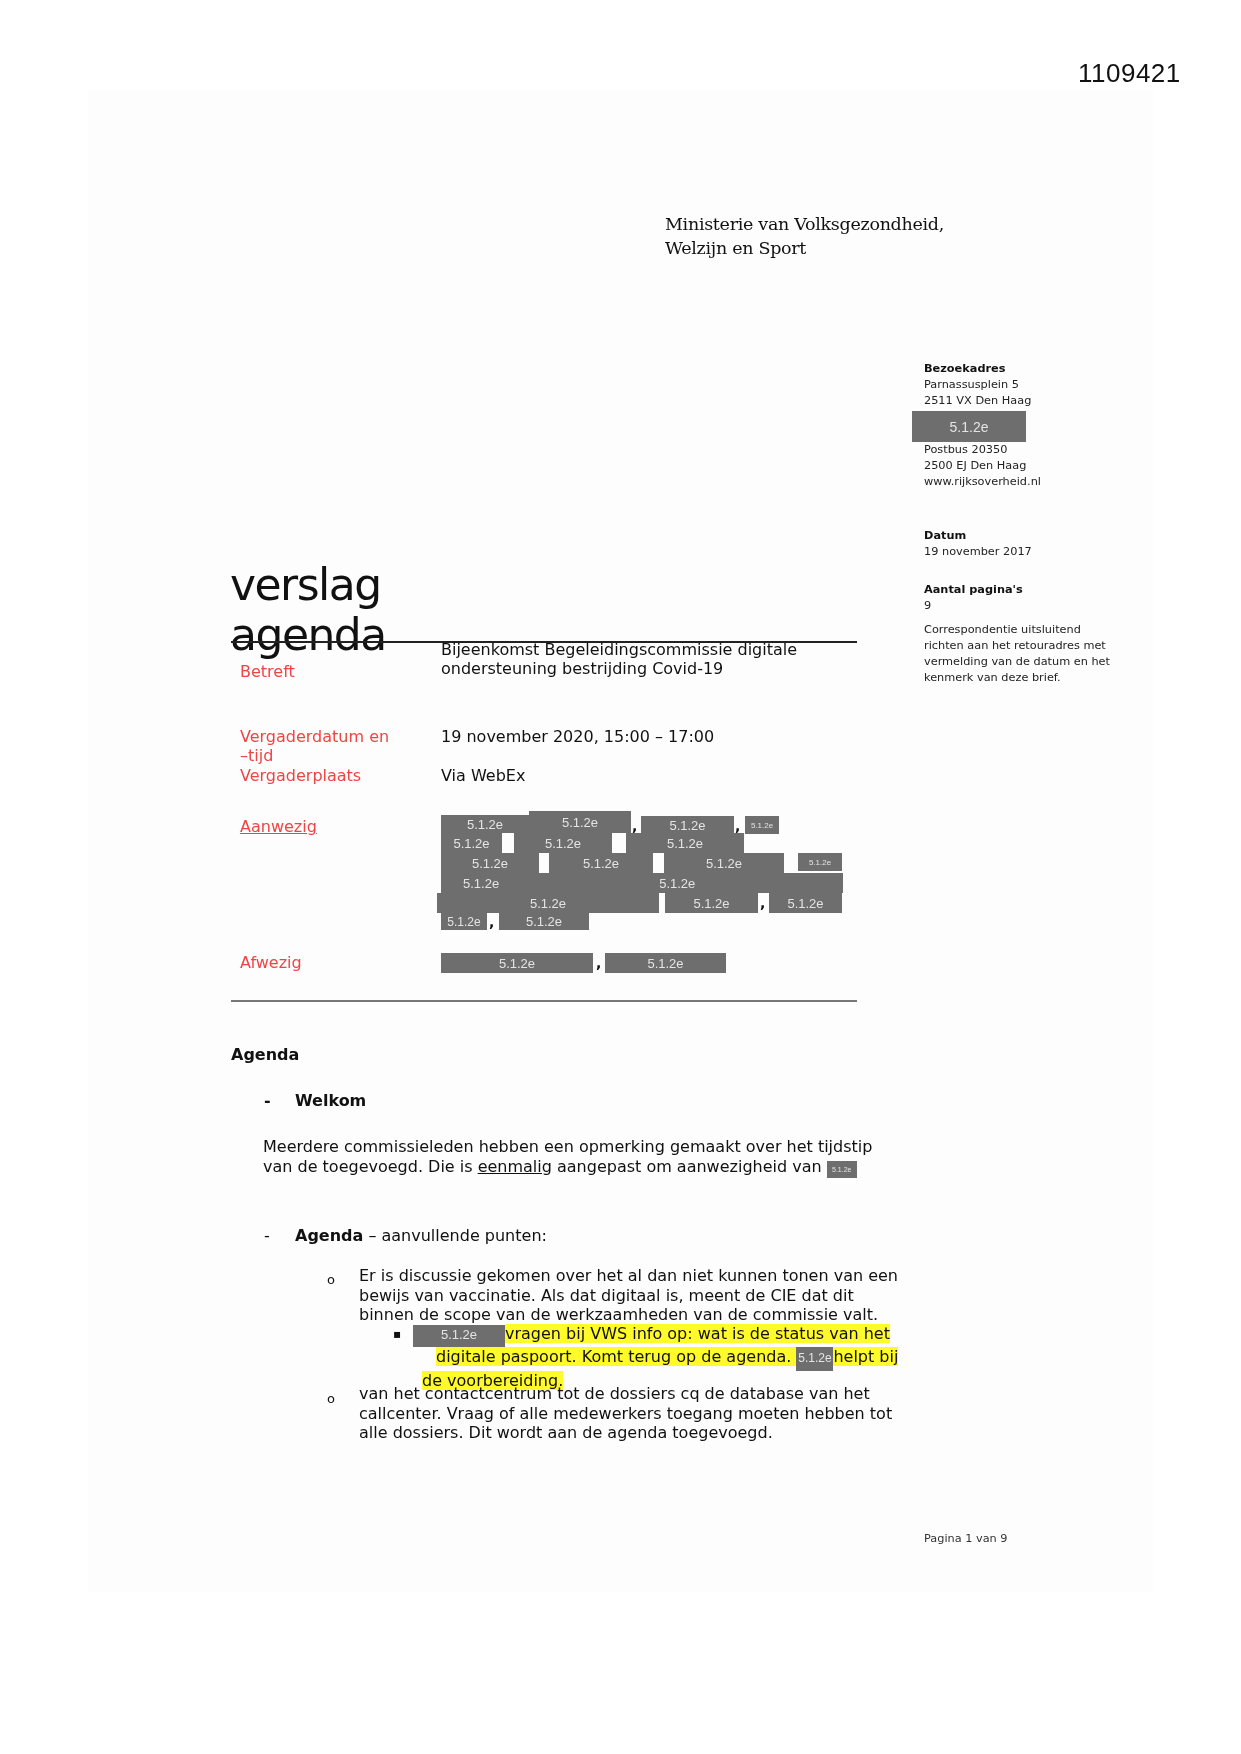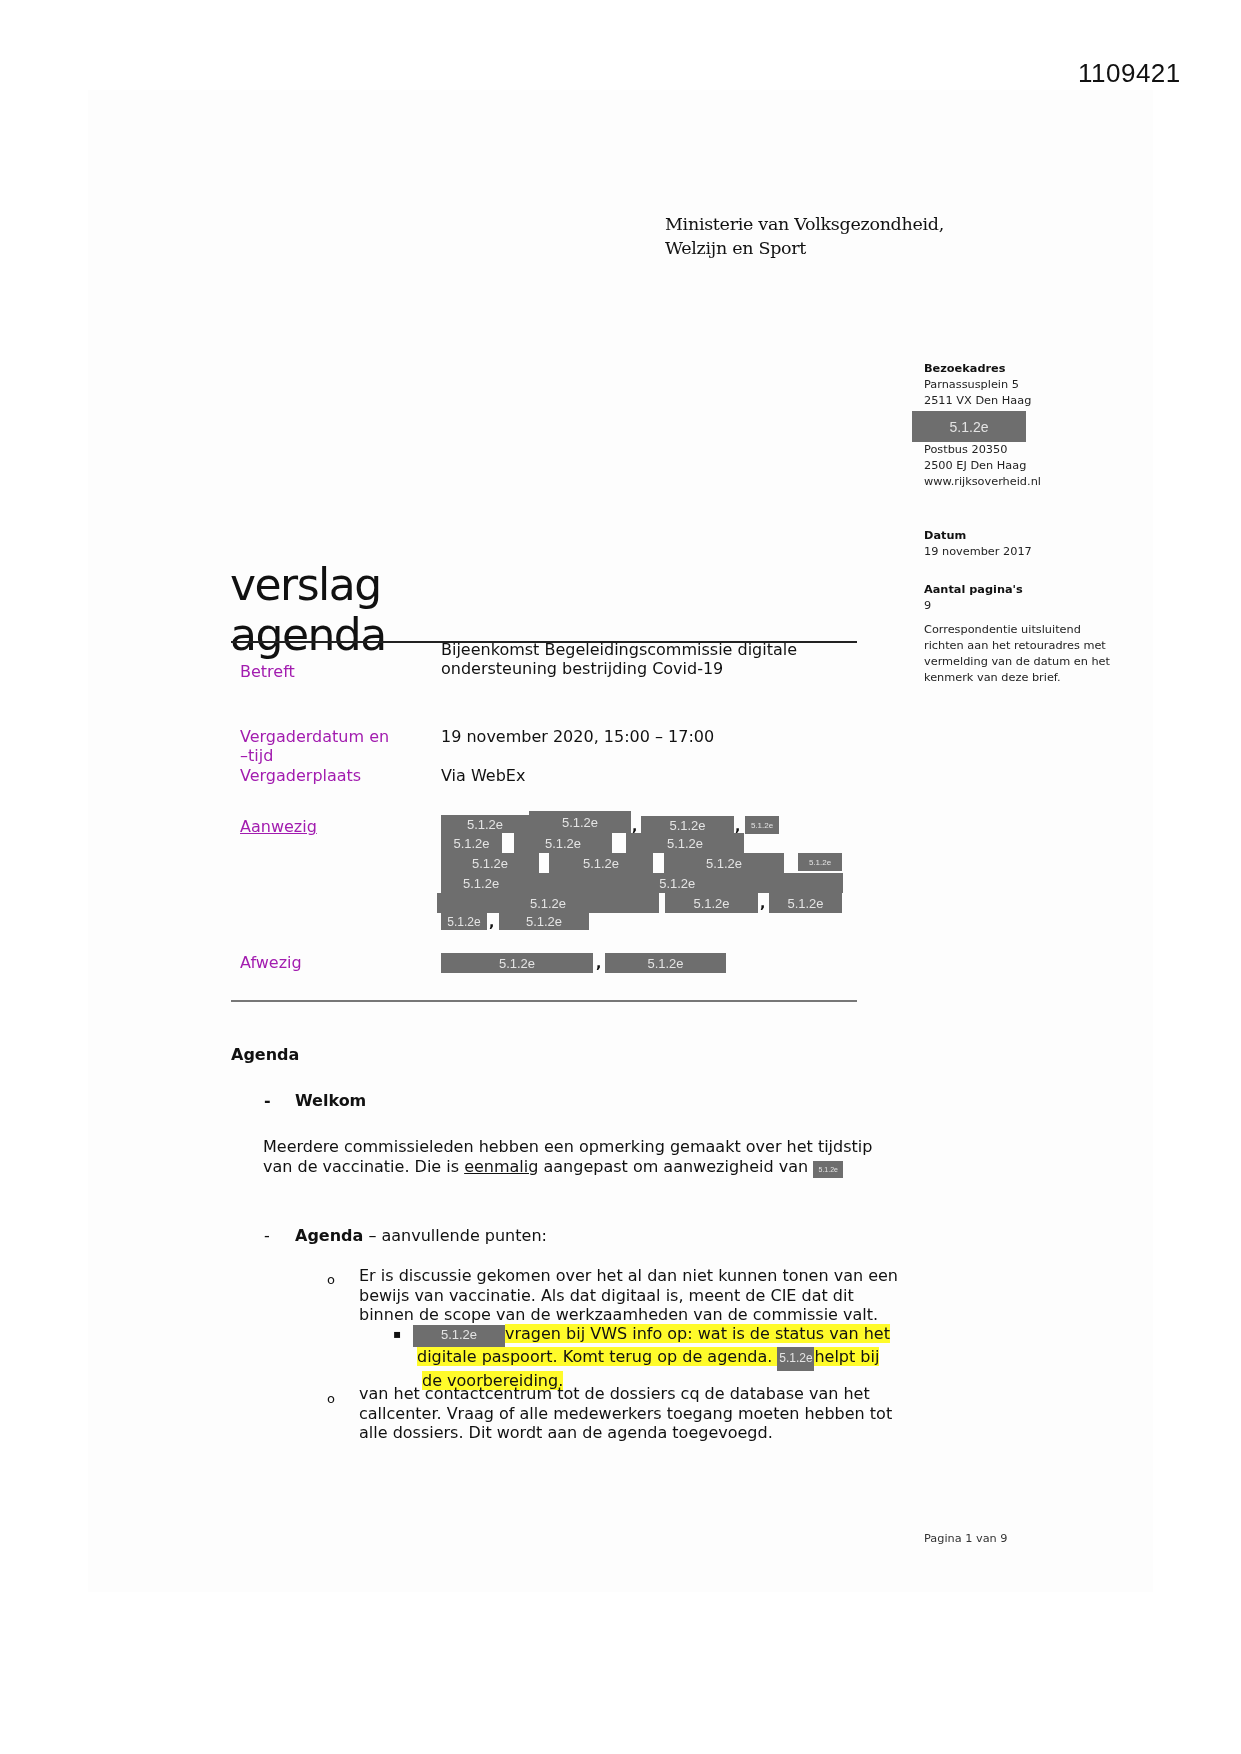--- a/index.html
+++ b/index.html
@@ -9,21 +9,21 @@
             font-size:26px; color:#111; letter-spacing:0.5px; }
   .page { position:absolute; left:88px; top:90px; width:1065px; height:1502px; background:#fdfdfd; }
   .abs { position:absolute; }
   .ministry { left:665px; top:212px; font-family:"DejaVu Serif", serif; font-size:17.5px; line-height:24px; color:#111; letter-spacing:-0.3px; }
   .side { left:924px; font-size:11.3px; line-height:16px; color:#222; }
   .side .hd { font-weight:bold; color:#111; }
   .redact { background:#6e6e6e; color:#e4e4e4; font-family:"Liberation Sans", sans-serif;
             display:flex; align-items:center; justify-content:center; font-size:13px; position:absolute; }
   .title { left:230px; font-family:"DejaVu Sans", sans-serif; font-size:44px; line-height:50px; color:#111; letter-spacing:-1.5px; }
   .rule { position:absolute; left:231px; width:626px; height:2px; background:#222; }
-  .lbl { font-size:16px; color:#a21caf; line-height:19px; }
+  .lbl { font-size:16px; color:#ef4444; line-height:19px; }
   .val { font-size:16px; color:#111; line-height:19px; }
   .comma { position:absolute; font-size:14px; color:#111; font-weight:bold; }
   .body-t { font-size:16px; line-height:19.5px; color:#111; }
   .bold { font-weight:bold; }
   .hl { background:#fffb2a; }
   .inline-red { display:inline-block; background:#6e6e6e; color:#e4e4e4; font-family:"Liberation Sans", sans-serif;
                 font-size:13px; text-align:center; vertical-align:baseline; }
   .footer { left:924px; top:1532px; font-size:11.3px; color:#333; }
 </style>
 </head>
@@ -128,41 +128,41 @@
 <div class="rule" style="top:1000px; background:#777;"></div>
 
 <div class="abs body-t bold" style="left:231px; top:1045px;">Agenda</div>
 
 <div class="abs body-t bold" style="left:264px; top:1091px;">-</div>
 <div class="abs body-t bold" style="left:295px; top:1091px;">Welkom</div>
 
 <div class="abs body-t" style="left:263px; top:1137px; width:640px;">
   <div>Meerdere commissieleden hebben een opmerking gemaakt over het tijdstip</div>
   <div>
-    <span>van de vaccinatie. Die is </span><span style="text-decoration:underline;">eenmalig</span><span> aangepast om aanwezigheid van</span>
+    <span>van de toegevoegd. Die is </span><span style="text-decoration:underline;">eenmalig</span><span> aangepast om aanwezigheid van</span>
     <span class="inline-red" style="width:30px; font-size:7px; height:17px; line-height:17px;">5.1.2e</span>
   </div>
 </div>
 
 <div class="abs body-t" style="left:264px; top:1226px;">-</div>
 <div class="abs body-t" style="left:295px; top:1226px;text-align:center;">
   <span class="bold">Agenda</span><span> – aanvullende punten:</span>
 </div>
 
 <div class="abs body-t" style="left:327px; top:1270px; font-size:13px;">o</div>
 <div class="abs body-t" style="left:359px; top:1266px; width:560px;">
   <div>Er is discussie gekomen over het al dan niet kunnen tonen van een</div>
   <div>bewijs van vaccinatie. Als dat digitaal is, meent de CIE dat dit</div>
   <div>binnen de scope van de werkzaamheden van de commissie valt.</div>
 </div>
 
 <div class="abs body-t" style="left:393px; top:1325px; font-size:12px;">▪</div>
 <div class="abs body-t" style="left:413px; top:1324px; width:500px;">
   <div><span class="inline-red" style="width:92px; height:22px; line-height:20px;">5.1.2e</span><span class="hl">vragen bij VWS info op: wat is de status van het</span></div>
-  <div style="margin-left:4px;"><span class="hl">digitale paspoort. Komt terug op de agenda.</span><span class="hl"> </span><span class="inline-red" style="width:37px; height:24px; line-height:22px; font-size:12px;">5.1.2e</span><span class="hl">helpt bij</span></div>
+  <div style="margin-left:23px;"><span class="hl">digitale paspoort. Komt terug op de agenda.</span><span class="hl"> </span><span class="inline-red" style="width:37px; height:24px; line-height:22px; font-size:12px;">5.1.2e</span><span class="hl">helpt bij</span></div>
   <div style="margin-left:9px;"><span class="hl">de voorbereiding.</span></div>
 </div>
 
 <div class="abs body-t" style="left:327px; top:1389px; font-size:13px;">o</div>
 <div class="abs body-t" style="left:359px; top:1384px; width:580px;">
   <div>van het contactcentrum tot de dossiers cq de database van het</div>
   <div>callcenter. Vraag of alle medewerkers toegang moeten hebben tot</div>
   <div>alle dossiers. Dit wordt aan de agenda toegevoegd.</div>
 </div>
 

